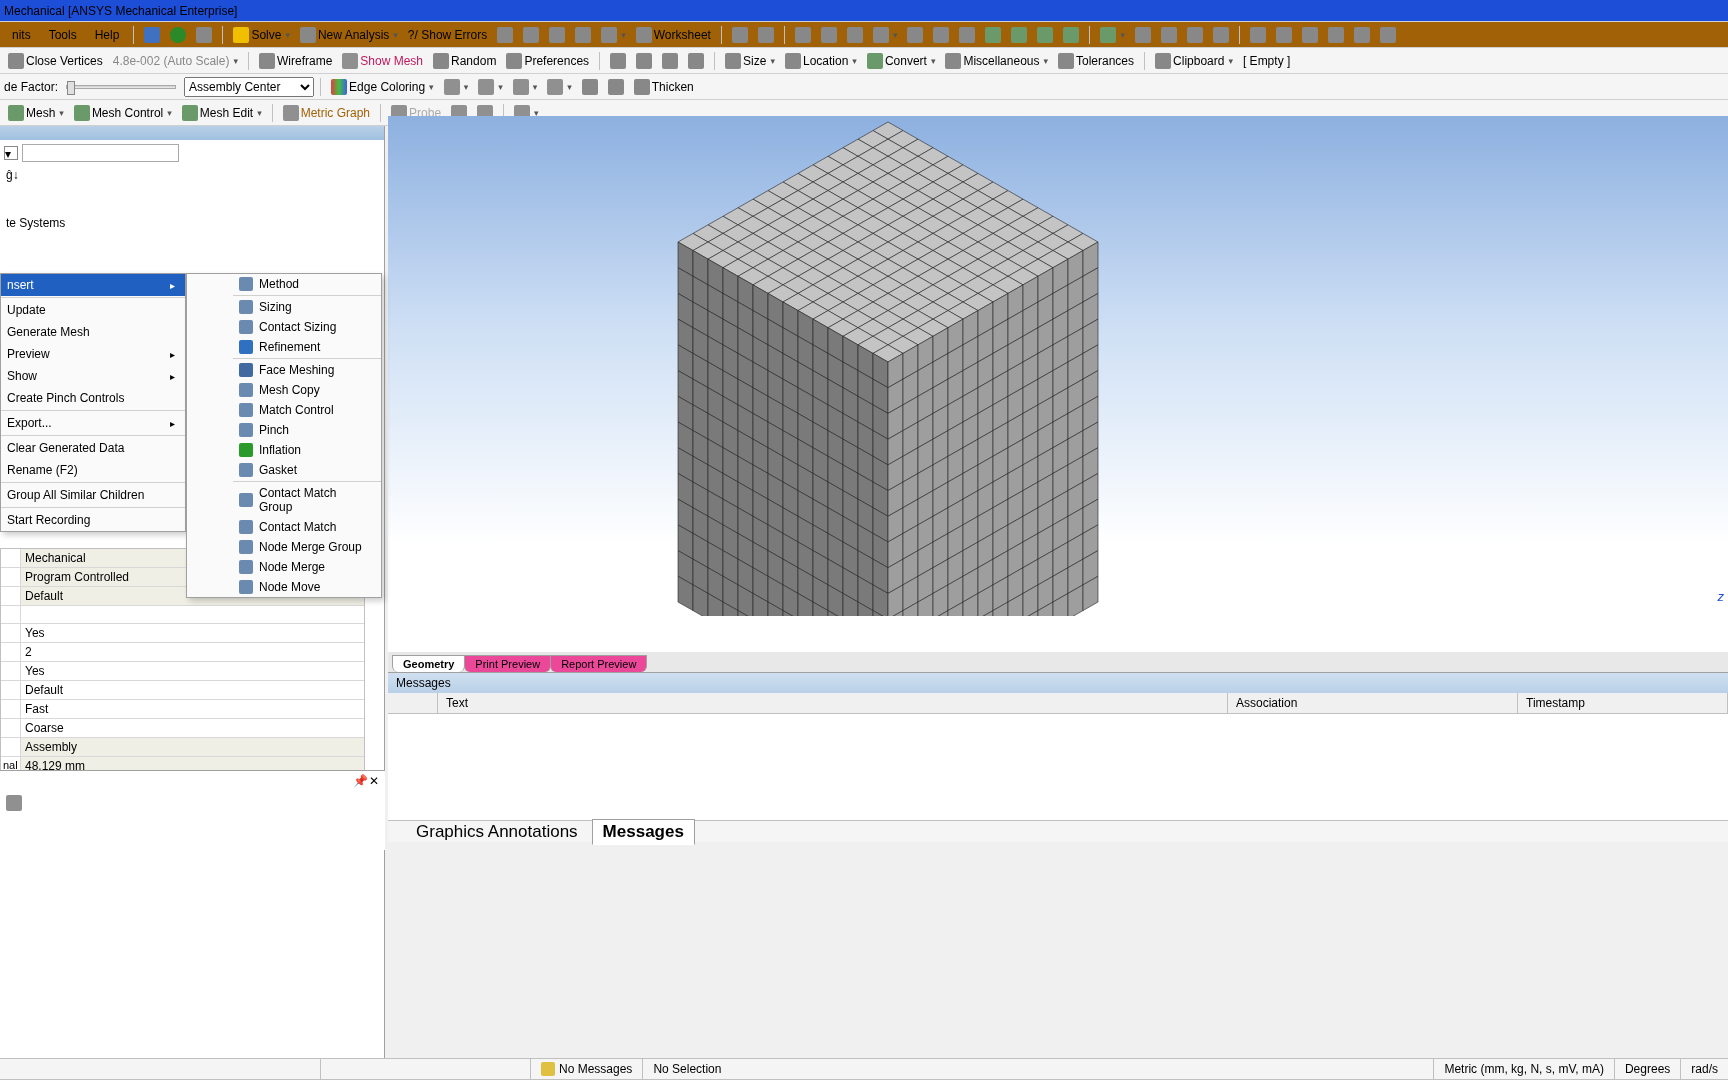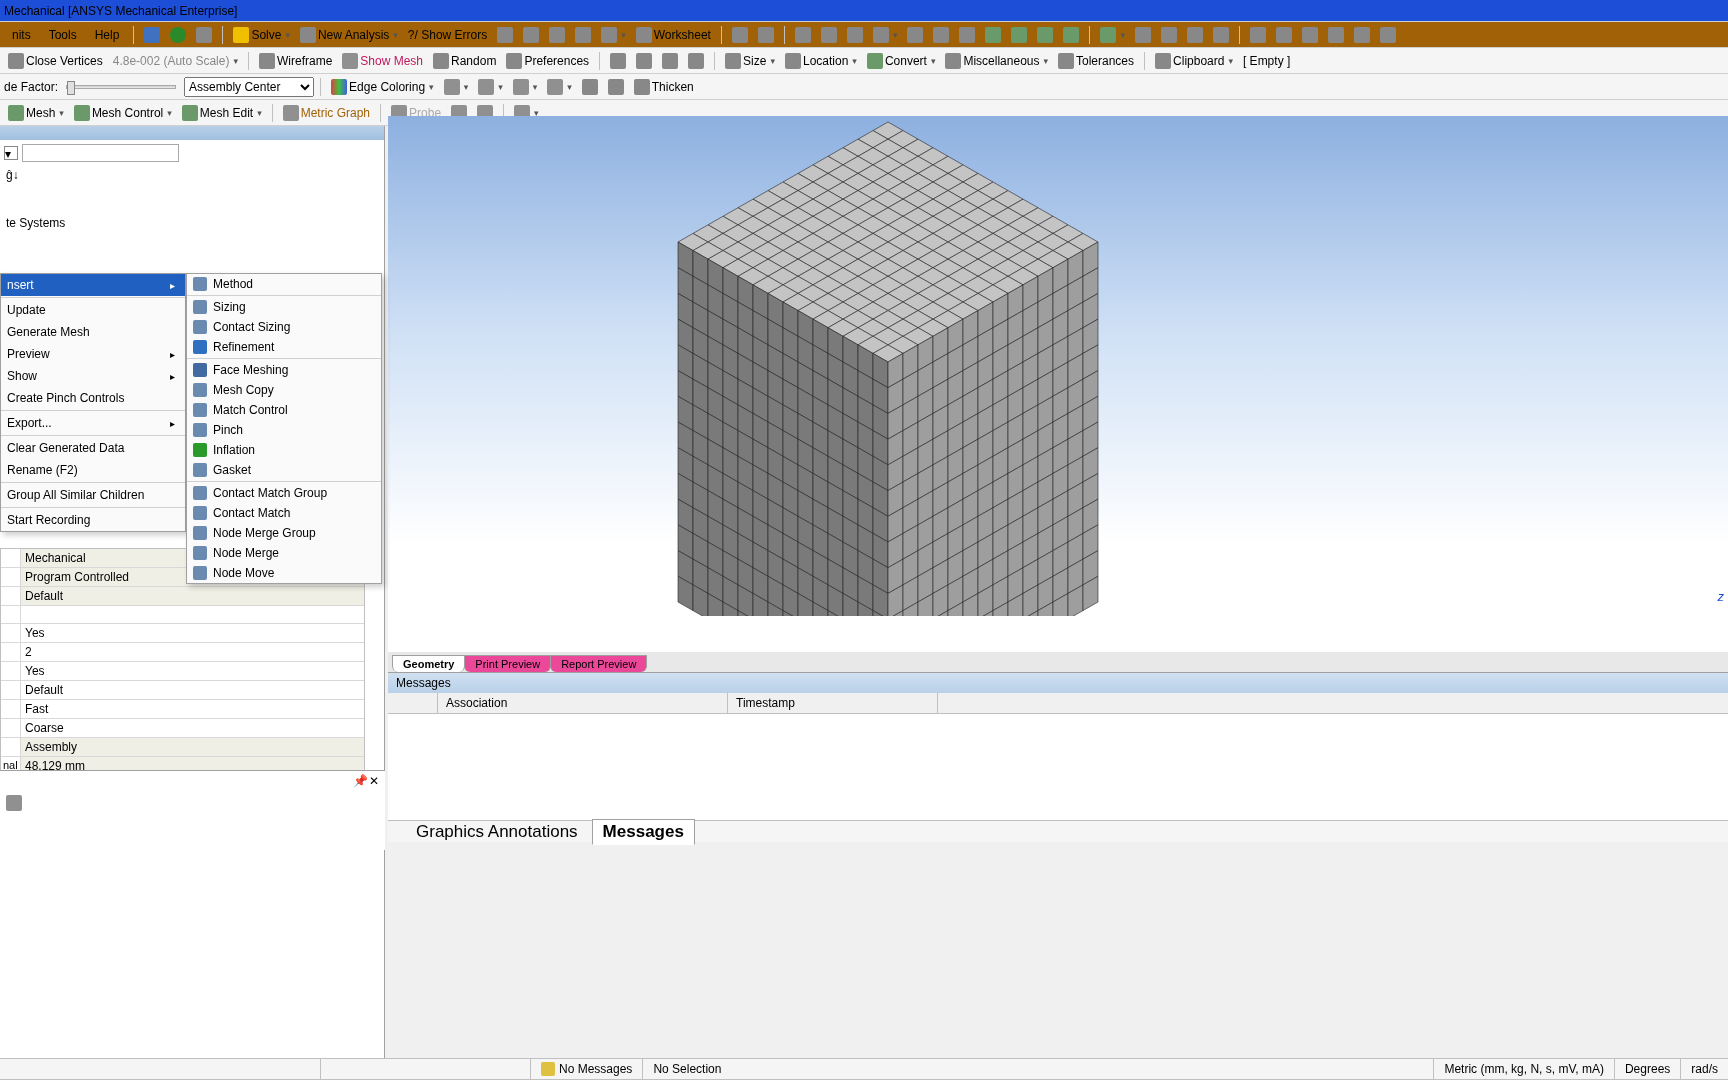--- a/index.html
+++ b/index.html
@@ -31,21 +31,21 @@
 .lp-tree { padding: 4px 6px; }
 .lp-tree-item { padding: 2px 0; }
 
 
 .ctx-menu { position: absolute; left: 0; top: 273px; width: 186px; background: #fafafa; border: 1px solid #a0a0a0; box-shadow: 3px 3px 6px rgba(0,0,0,0.2); z-index: 50; }
 .ctx-item { padding: 4px 10px 4px 6px; display: flex; align-items: center; justify-content: space-between; cursor: pointer; }
 .ctx-item.selected { background: #2060c0; color: #fff; }
 .ctx-item .sub::after { content: "▸"; font-size: 10px; }
 .ctx-sep { border-top: 1px solid #d0d0d0; margin: 1px 0; }
 
-.sub-menu { position: absolute; left: 186px; top: 273px; width: 196px; background: #fafafa; border: 1px solid #a0a0a0; box-shadow: 3px 3px 6px rgba(0,0,0,0.2); z-index: 51; }
+.sub-menu { position: absolute; left: 186px; top: 273px; width: 196px; background: #fafafa; border: 1px solid #a0a0a0; box-shadow: 3px 3px 6px rgba(0,0,0,0.2); z-index: 51; padding-left: 46px; }
 .sub-item { padding: 3px 10px 3px 6px; display: flex; align-items: center; gap: 6px; cursor: pointer; }
 .sub-icon { width: 14px; height: 14px; display: inline-block; background: #6a8ab0; border-radius: 2px; flex: 0 0 14px; }
 .sub-icon.green { background: #2a9a2a; }
 .sub-icon.tri { background: #3070c0; }
 .sub-icon.grid { background: #406aa0; }
 
 
 .details { position: absolute; left: 0; top: 548px; width: 365px; background: #fff; border: 1px solid #c0c0c0; }
 .details-row { display: flex; border-bottom: 1px solid #d8d8d8; }
 .details-row .lbl { width: 20px; border-right: 1px solid #d8d8d8; }
@@ -1153,20 +1153,21 @@
 <div class="view-tabs">
   <div class="vt active">Geometry</div>
   <div class="vt">Print Preview</div>
   <div class="vt">Report Preview</div>
 </div>
 
 <div class="msgs">
   <div class="msgs-title">Messages</div>
   <div class="msgs-head">
     <div class="mh-icon"></div>
+    <div class="mh-text">Text</div>
     <div class="mh-assoc">Association</div>
     <div class="mh-ts">Timestamp</div>
   </div>
 </div>
 
 <div class="bottom-tabs">
   <div class="bt">Graphics Annotations</div>
   <div class="bt active">Messages</div>
 </div>
 

